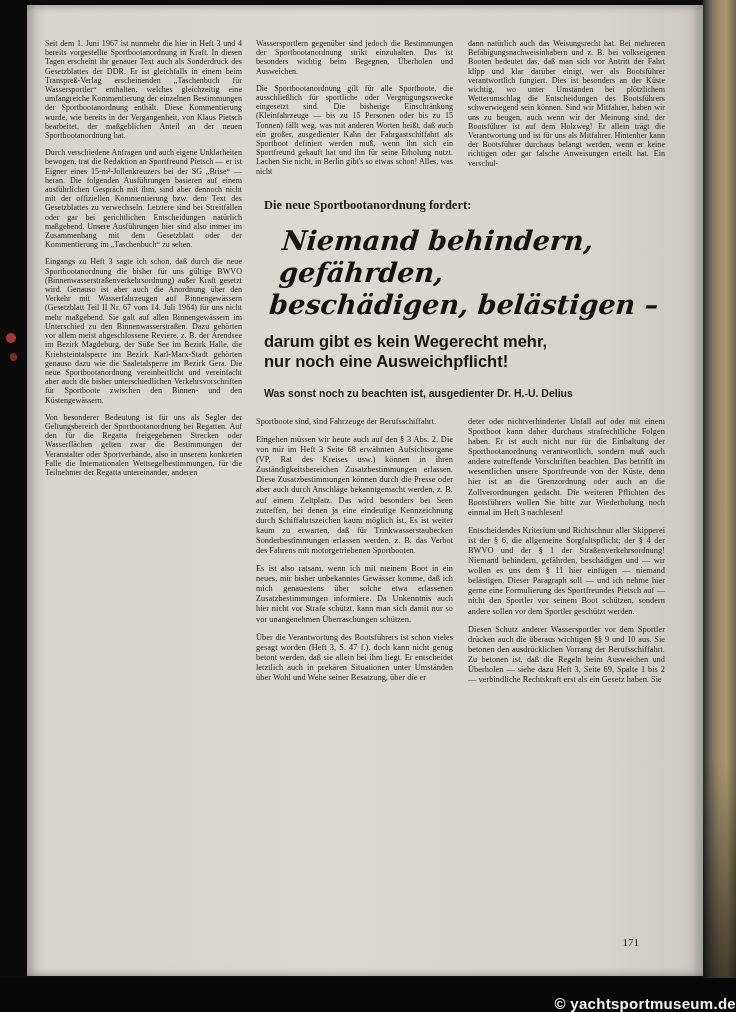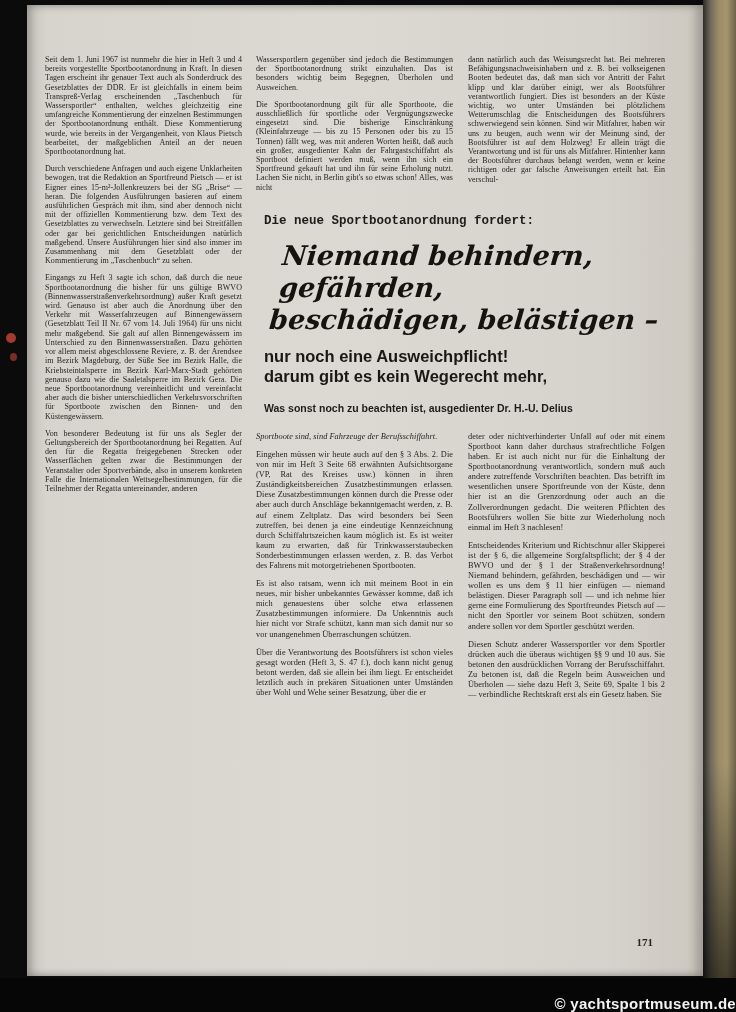--- a/index.html
+++ b/index.html
@@ -34,59 +34,59 @@
     color:#f2f2f2; font-family:"Liberation Sans", sans-serif;
     font-size:15px; font-weight:bold; letter-spacing:0.3px;
   }
   
   .artifact { position:absolute; border-radius:50%; }
   .artifact.a1 { left:6px; top:333px; width:10px; height:10px; background:#a23a32; }
   .artifact.a2 { left:10px; top:353px; width:7px; height:8px; background:#7e2c26; }
 
   
   .content {
-    position:absolute; left:18px; top:50px; width:620px;
+    position:absolute; left:18px; top:34px; width:620px;
     display:flex; gap:14px; color:#26241f;
   }
   .col { width:197px; }
   .col p, .rb p {
     font-size:8px; line-height:9.2px; margin:0 0 8px 0;
     text-align:justify; overflow-wrap:break-word; word-break:break-word;
     letter-spacing:0.05px;
   }
   .right-area { width:409px; display:flex; flex-direction:column; }
   .row-top, .row-bottom { display:flex; gap:15px; }
   .row-top .col, .row-bottom .col { width:197px; }
   .row-bottom .col p { font-size:8.3px; line-height:10.1px; }
-  .lead { letter-spacing:1.6px;font-style:italic; }
+  .lead { letter-spacing:1.6px; }
 
   
   .feature { margin:14px 0 18px 0; padding-left:6px; }
   .kicker {
-    font-family:Liberation Mono, monospace; font-weight:bold;
+    font-family:Liberation Serif, serif; font-weight:bold;
     font-size:12.5px; margin:0 0 12px 2px; color:#1d1c18;
   }
   .script-line {
     font-family:"DejaVu Serif", serif; font-style:italic; font-weight:bold;
     font-size:27px; line-height:32px; color:#14130f;
     transform:skewX(-5deg); transform-origin:left bottom;
   }
   .script-line.l1 { margin-left:16px; }
   .script-line.l2 { margin-left:6px; }
   .statement {
     font-family:"Liberation Sans", sans-serif; font-weight:bold;
     font-size:16.5px; line-height:20px; color:#191813; margin-top:10px; margin-left:2px;
   }
   .byline {
     font-family:"Liberation Sans", sans-serif; font-weight:bold;
     font-size:10.5px; margin-top:16px; margin-left:2px; color:#1d1c18;
   }
   .page-number {
-    position:absolute; right:50px; bottom:28px;
-    font-weight:bold; font-size:11px; color:#26241f;
+    position:absolute; right:64px; bottom:28px;
+    font-weight:normal; font-size:11px; color:#26241f;
     font-family:"Liberation Serif", serif;
     margin-left:30px;
   }
 </style>
 </head>
 <body>
 
 <div class="scan">
 
   <span class="artifact a1"></span>
@@ -113,22 +113,22 @@
           <div class="col">
             <p>dann natürlich auch das Weisungsrecht hat. Bei mehreren Befähigungsnachweisinhabern und z. B. bei volkseigenen Booten bedeutet das, daß man sich vor Antritt der Fahrt klipp und klar darüber einigt, wer als Bootsführer verantwortlich fungiert. Dies ist besonders an der Küste wichtig, wo unter Umständen bei plötzlichem Wetterumschlag die Entscheidungen des Bootsführers schwerwiegend sein können. Sind wir Mitfahrer, haben wir uns zu beugen, auch wenn wir der Meinung sind, der Bootsführer ist auf dem Holzweg! Er allein trägt die Verantwortung und ist für uns als Mitfahrer. Hintenher kann der Bootsführer durchaus belangt werden, wenn er keine richtigen oder gar falsche Anweisungen erteilt hat. Ein verschul-</p>
           </div>
         </div>
 
         <div class="feature">
           <div class="kicker">Die neue Sportbootanordnung fordert:</div>
           <div class="script-line l1">Niemand behindern, gefährden,</div>
           <div class="script-line l2">beschädigen, belästigen –</div>
           <div class="statement">
+            <div>darum gibt es kein Wegerecht mehr,</div>
             <div>nur noch eine Ausweichpflicht!</div>
-            <div>darum gibt es kein Wegerecht mehr,</div>
           </div>
           <div class="byline">Was sonst noch zu beachten ist, ausgedienter Dr. H.-U. Delius</div>
         </div>
 
         <div class="row-bottom">
           <div class="col">
             <p class="lead">Sportboote sind, sind Fahrzeuge der Berufsschiffahrt.</p>
             <p>Eingehen müssen wir heute auch auf den § 3 Abs. 2. Die von mir im Heft 3 Seite 68 erwähnten Aufsichtsorgane (VP, Rat des Kreises usw.) können in ihren Zuständigkeitsbereichen Zusatzbestimmungen erlassen. Diese Zusatzbestimmungen können durch die Presse oder aber auch durch Anschläge bekanntgemacht werden, z. B. auf einem Zeltplatz. Das wird besonders bei Seen zutreffen, bei denen ja eine eindeutige Kennzeichnung durch Schiffahrtszeichen kaum möglich ist. Es ist weiter kaum zu erwarten, daß für Trinkwasserstaubecken Sonderbestimmungen erlassen werden, z. B. das Verbot des Fahrens mit motorgetriebenen Sportbooten.</p>
             <p>Es ist also ratsam, wenn ich mit meinem Boot in ein neues, mir bisher unbekanntes Gewässer komme, daß ich mich genauestens über solche etwa erlassenen Zusatzbestimmungen informiere. Da Unkenntnis auch hier nicht vor Strafe schützt, kann man sich damit nur so vor unangenehmen Überraschungen schützen.</p>
             <p>Über die Verantwortung des Bootsführers ist schon vieles gesagt worden (Heft 3, S. 47 f.), doch kann nicht genug betont werden, daß sie allein bei ihm liegt. Er entscheidet letztlich auch in prekären Situationen unter Umständen über Wohl und Wehe seiner Besatzung, über die er</p>

